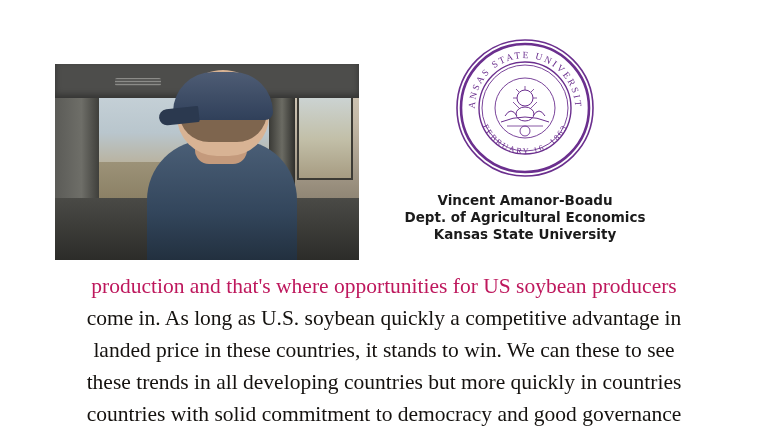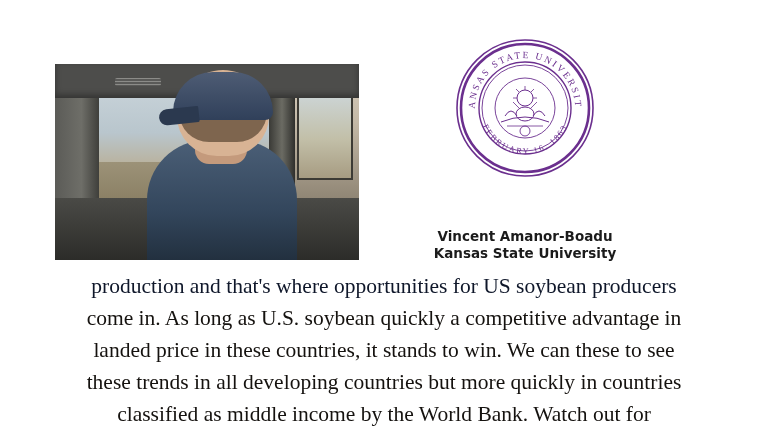--- a/index.html
+++ b/index.html
@@ -137,37 +137,36 @@
     position: absolute;
     left: 350px;
     top: 192px;
     width: 350px;
     text-align: center;
     color: #1b1b1b;
     font-family: "DejaVu Sans", sans-serif;
     font-weight: bold;
     font-size: 13.5px;
     line-height: 17px;
-    margin-top: 36px;
   }
 
   
   .transcript {
     position: absolute;
     left: 42px;
     top: 270px;
     width: 684px;
     text-align: center;
     font-family: "Liberation Serif", serif;
     font-size: 21.5px;
     line-height: 32px;
     color: #15120f;
   }
   .transcript .line { display: block; white-space: nowrap; }
-  .transcript .faded { color: #0f172a; }
+  .transcript .faded { color: #be185d; }
   .transcript .clipped { }
 </style>
 </head>
 <body>
 
 <div class="page">
 
   <div class="photo">
     <div class="sky"></div>
     <div class="ground"></div>
@@ -218,25 +217,25 @@
       <path d="M 78,78 q 6,-10 12,0" fill="none" stroke="#6b2f8e" stroke-width="1"></path>
       <ellipse cx="70" cy="76" rx="9" ry="7" fill="none" stroke="#6b2f8e" stroke-width="1"></ellipse>
       <path d="M 52,88 h 36" stroke="#6b2f8e" stroke-width="0.8"></path>
       <circle cx="70" cy="93" r="5" fill="none" stroke="#6b2f8e" stroke-width="0.9"></circle>
       <path d="M 64,70 l -6,-6 M 76,70 l 6,-6" stroke="#6b2f8e" stroke-width="0.8"></path>
     </svg>
   </div>
 
   <div class="credit">
     <div>Vincent Amanor-Boadu</div>
+    <div>Dept. of Agricultural Economics</div>
     <div>Kansas State University</div>
   </div>
 
   <div class="transcript">
     <span class="line faded">production and that's where opportunities for US soybean producers</span>
     <span class="line">come in. As long as U.S. soybean quickly a competitive advantage in</span>
     <span class="line">landed price in these countries, it stands to win. We can these to see</span>
     <span class="line">these trends in all developing countries but more quickly in countries</span>
-    <span class="line">classified as middle income by the World Bank. Watch out for</span>
     <span class="line clipped">countries with solid commitment to democracy and good governance</span>
   </div>
 
 </div>
 
 </body></html>

